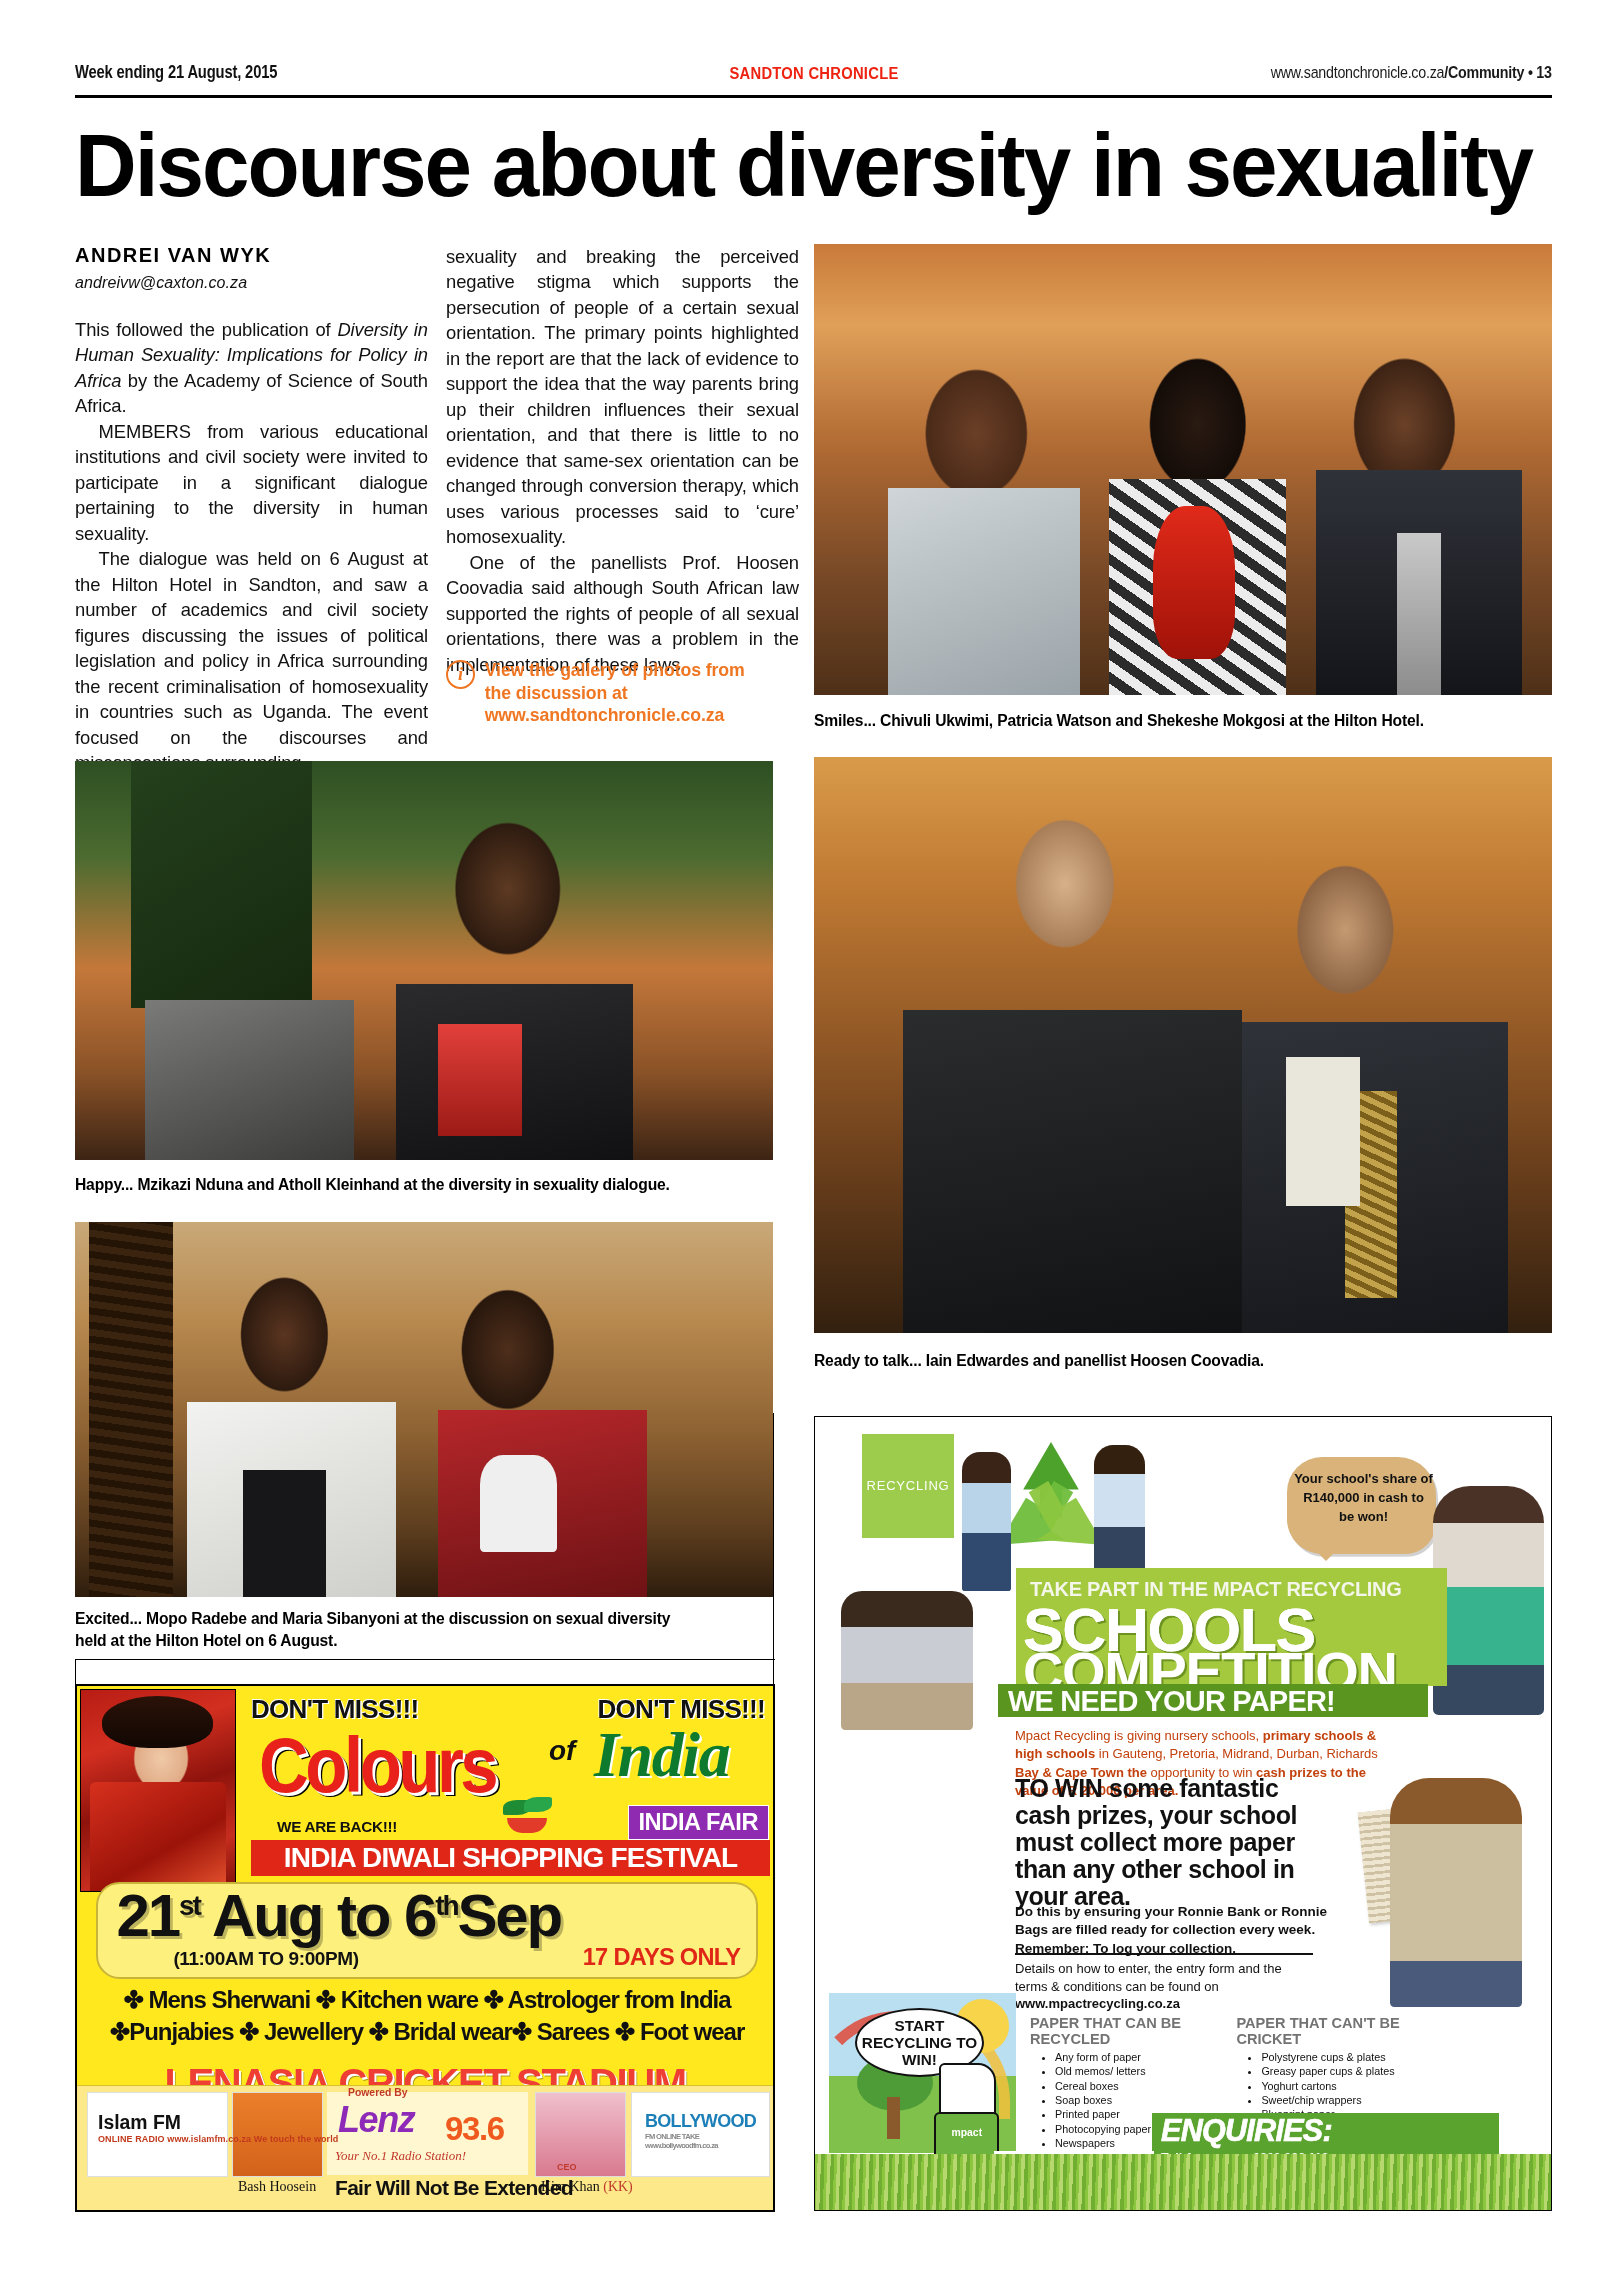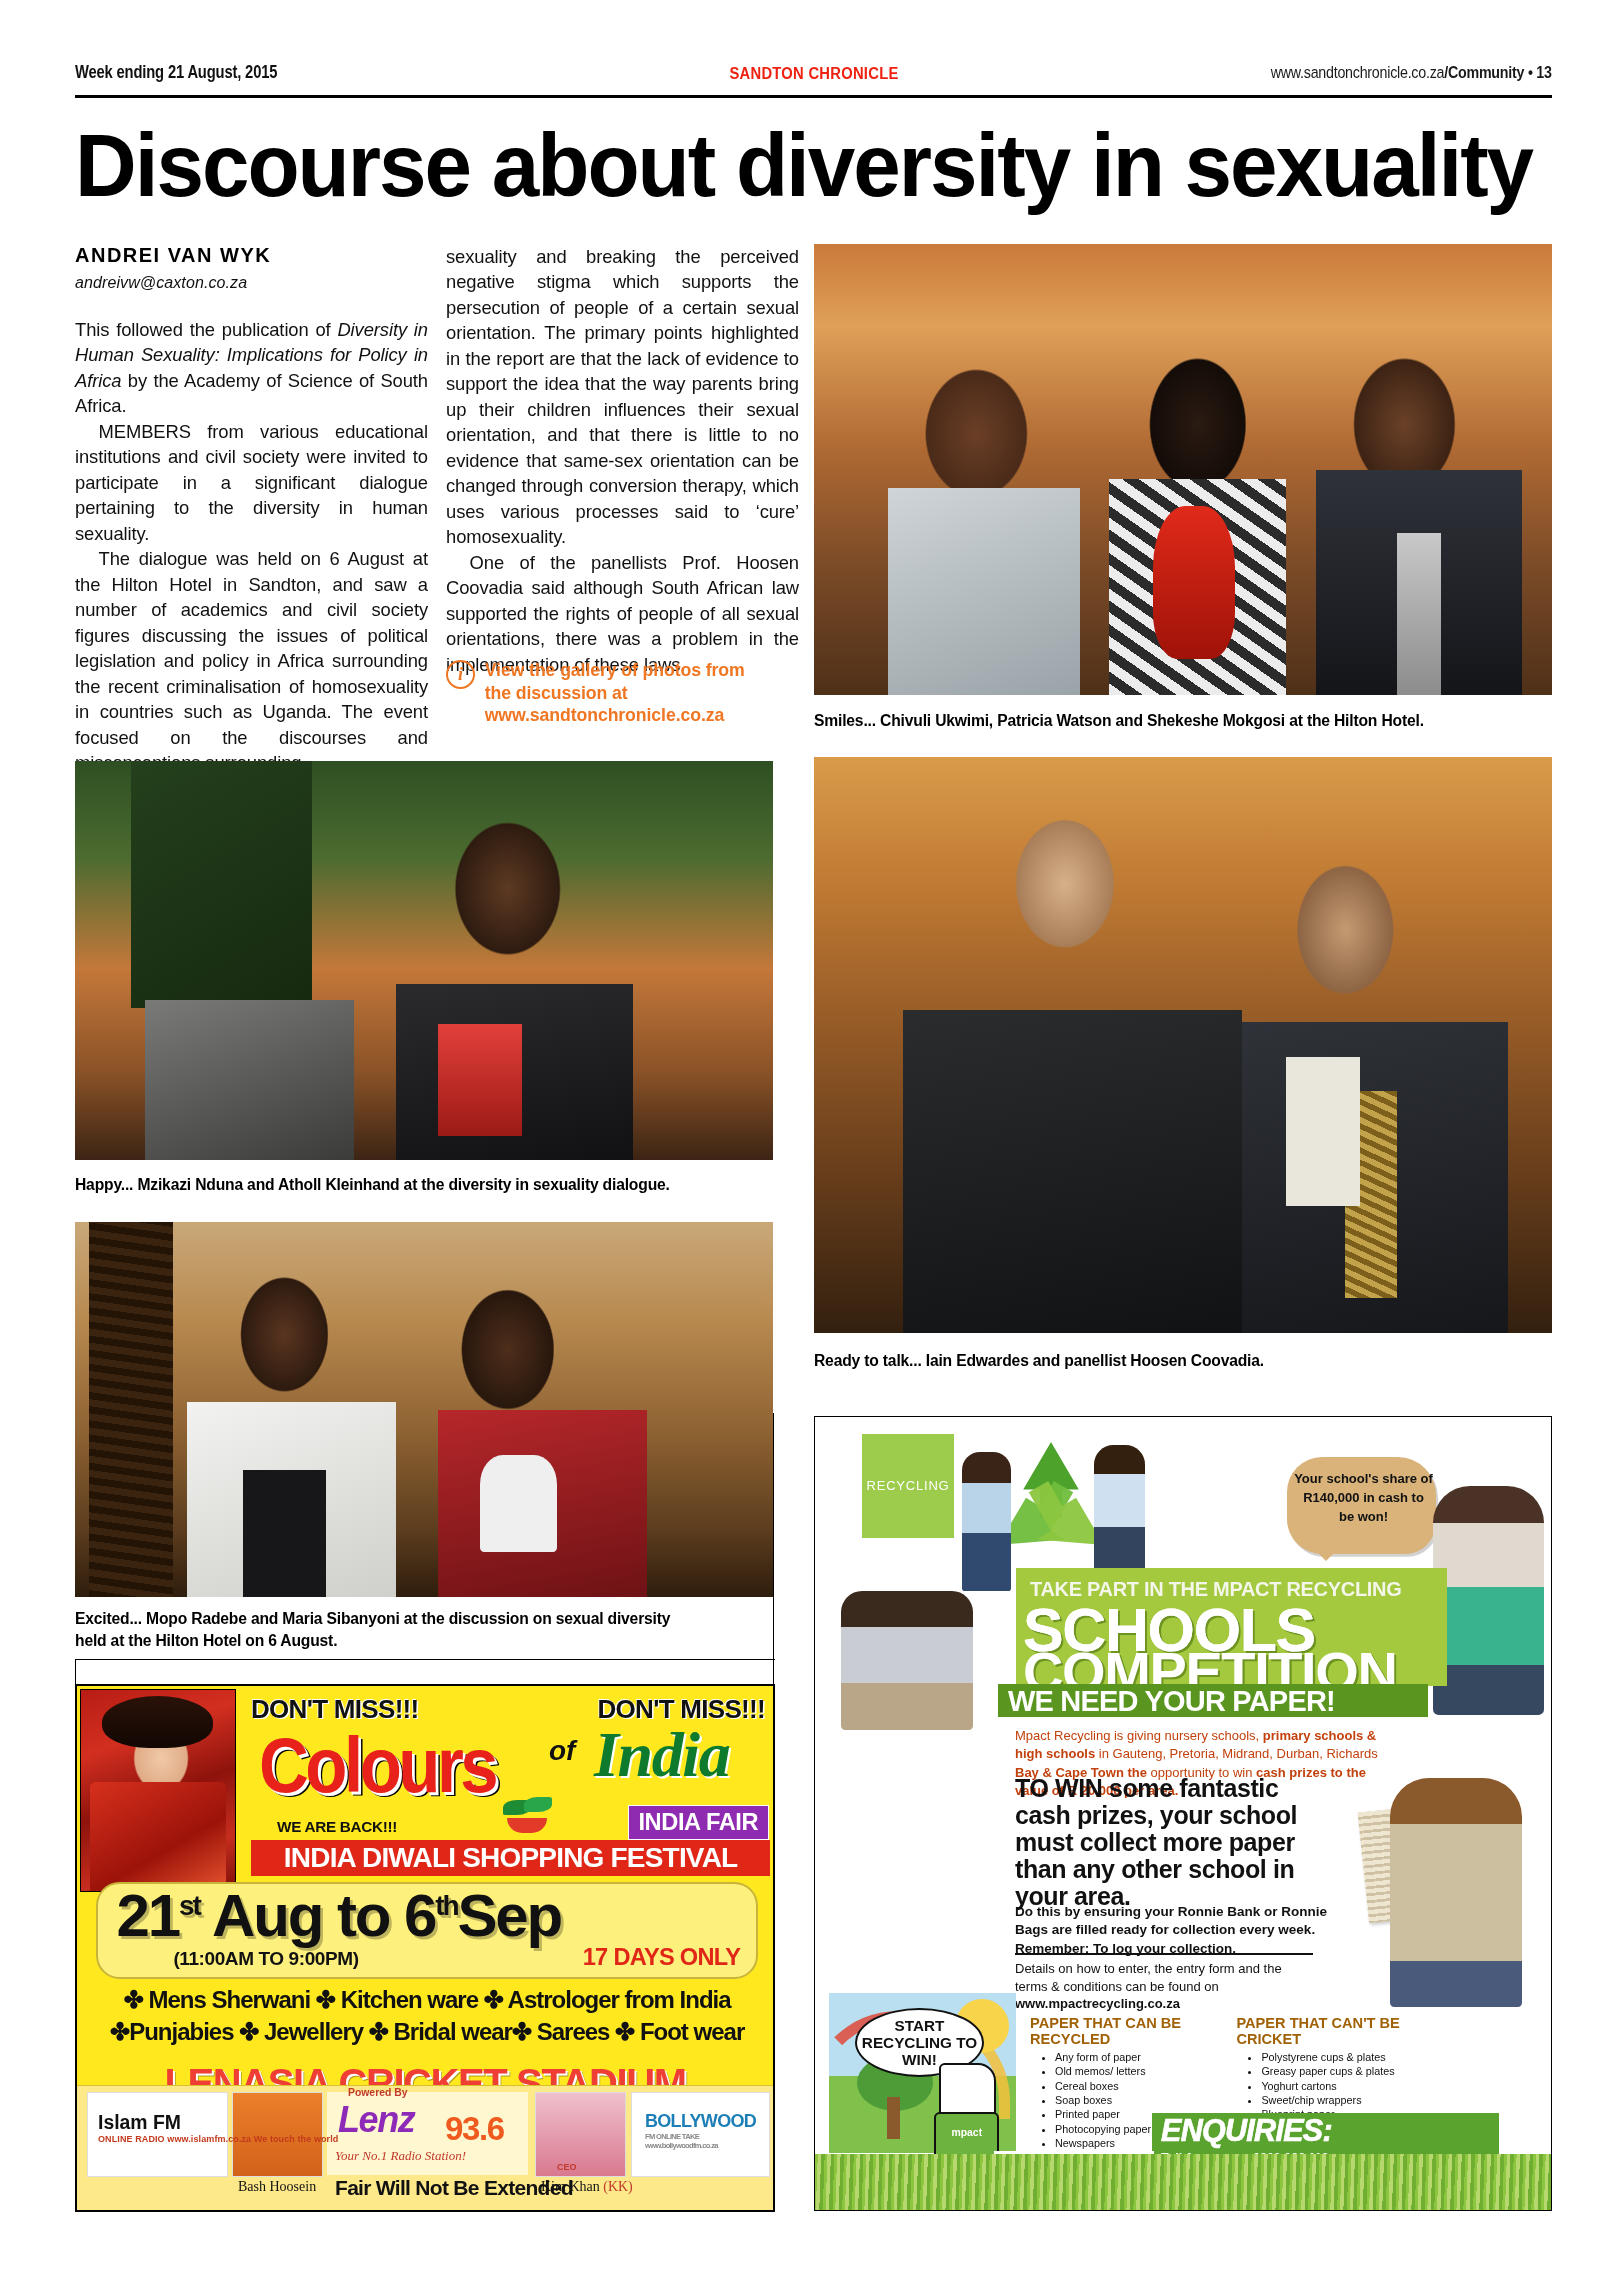--- a/index.html
+++ b/index.html
@@ -158,21 +158,21 @@
   .mp-intro{position:absolute;left:200px;top:310px;width:368px;font-size:13px;line-height:1.42;color:#c2410c;}
   .mp-intro b{font-weight:bold;}
   .mp-towin{position:absolute;left:200px;top:358px;width:292px;font-size:25px;font-weight:bold;color:#111;line-height:1.08;letter-spacing:-0.4px;}
   .mp-dothis{position:absolute;left:200px;top:486px;width:326px;font-size:13.5px;font-weight:bold;color:#111;line-height:1.36;}
   .mp-rule{position:absolute;left:200px;top:536px;width:298px;height:2.1px;background:#111;}
   .mp-details{position:absolute;left:200px;top:543px;width:298px;font-size:13px;color:#111;line-height:1.36;}
   .mp-details b{font-weight:bold;}
 
   .mp-listwrap{position:absolute;left:215px;top:598px;width:403px;display:flex;gap:19.4px;}
   .mp-list{width:187px;}
-  .mp-list h4{margin:0 0 2.8px 0;font-size:14.6px;font-weight:bold;color:#a16207;line-height:1.1;}
+  .mp-list h4{margin:0 0 2.8px 0;font-size:14.6px;font-weight:bold;color:#737373;line-height:1.1;}
   .mp-list ul{margin:0;padding-left:25px;}
   .mp-list li{font-size:10.8px;color:#111;line-height:1.33;}
 
   .mp-enqbox{position:absolute;left:337px;top:696px;width:347px;height:82px;background:#5aa32e;}
   .mp-enqtitle{position:absolute;left:346px;top:696px;font-size:30.5px;font-weight:bold;font-style:italic;color:#fff;letter-spacing:-0.7px;
      -webkit-text-stroke:0.7px #fff;}
   .mp-enq-rows{position:absolute;left:346px;top:733px;width:333px;font-size:12.5px;font-weight:bold;color:#fff;line-height:1.42;}
   .mp-enq-rows .lbl{display:inline-block;width:92px;}
   .mp-regions{position:absolute;left:337px;top:779px;width:347px;background:#bfdcc8;padding:5.6px 9.7px;box-sizing:border-box;display:flex;gap:7px;}
   .mp-regcol{width:164px;font-size:10px;color:#111;line-height:1.45;}

